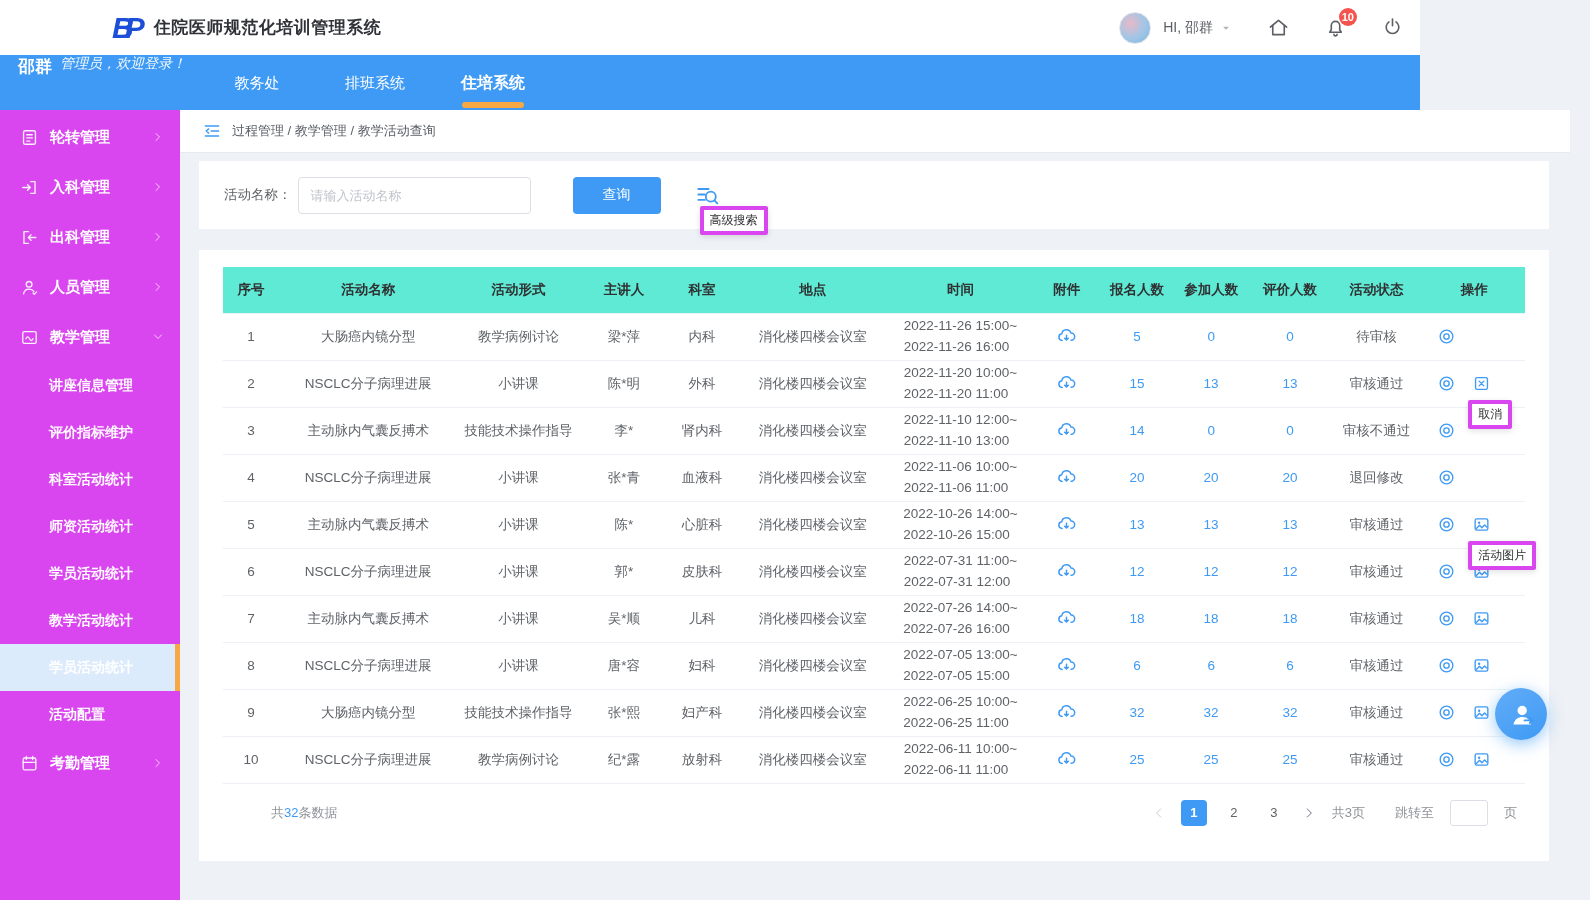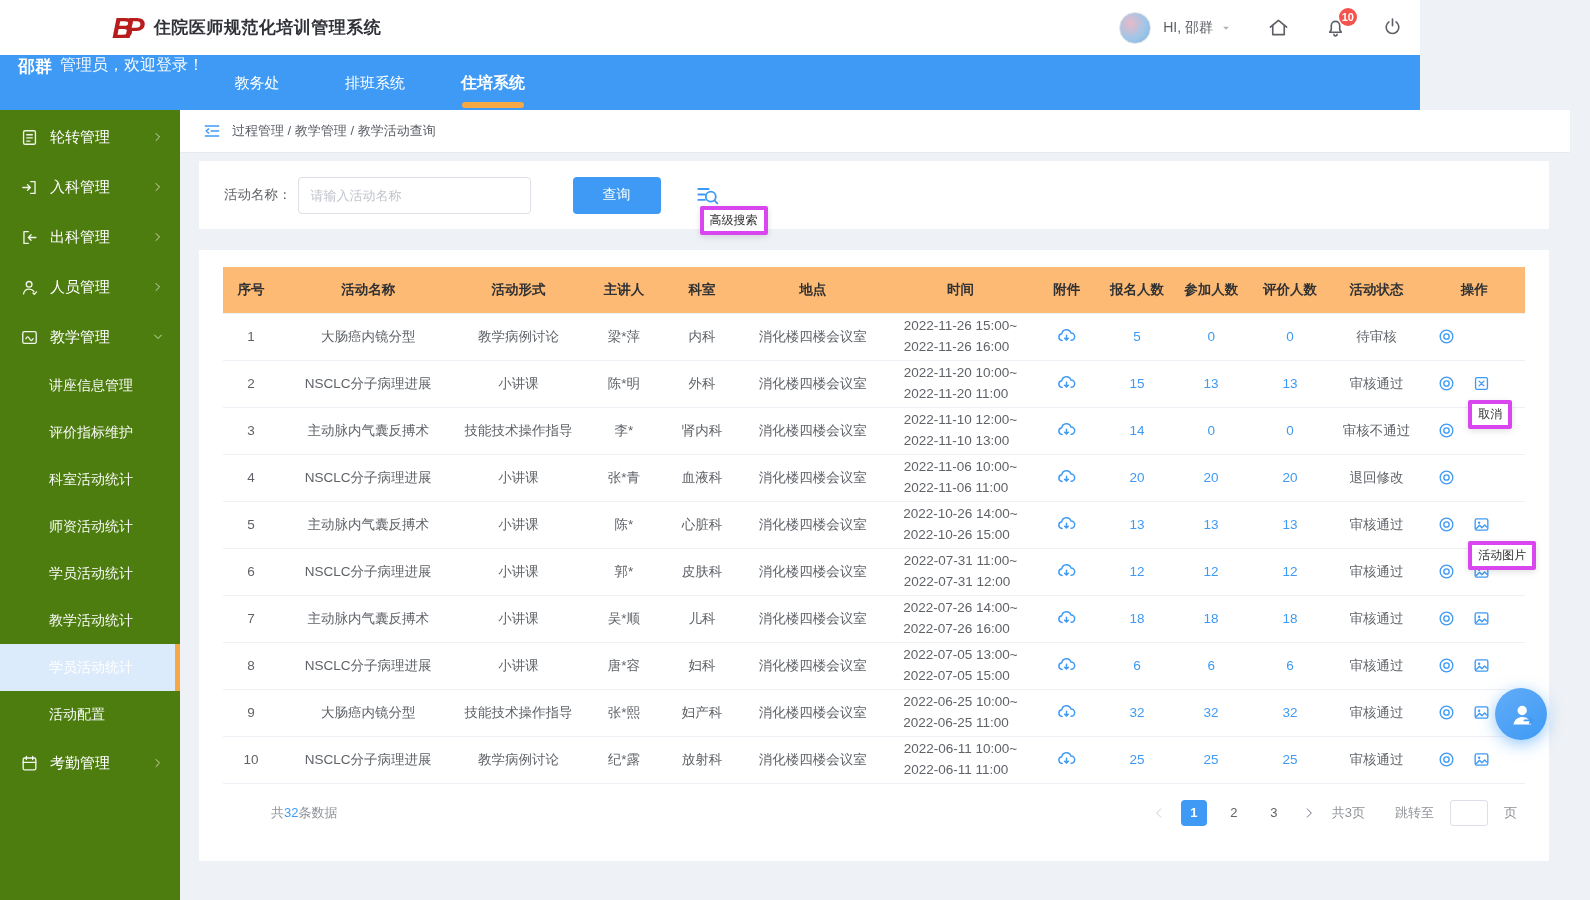--- a/index.html
+++ b/index.html
@@ -7,43 +7,43 @@
   body {
     position:relative; overflow:hidden;
     background:#EEF1F5;
     font-family:"Liberation Sans", sans-serif;
     color:#333;
   }
   svg { display:block; }
 
   
   .header { position:absolute; left:0; top:0; width:1420px; height:55px; background:#fff; display:flex; align-items:center; z-index:5; }
-  .logo { margin-left:112px; font-weight:900; font-size:30px; color:#b91c1c; letter-spacing:-9px; font-style:italic; line-height:1; padding-right:14px; }
+  .logo { margin-left:112px; font-weight:900; font-size:30px; color:#1d4ed8; letter-spacing:-9px; font-style:italic; line-height:1; padding-right:14px; }
   .app-title { font-size:17px; font-weight:bold; color:#303238; margin-left:4px; letter-spacing:.5px; }
   .header-right { margin-left:auto; display:flex; align-items:center; padding-right:16px; }
   .avatar { width:32px; height:32px; border-radius:50%;
     background: radial-gradient(circle at 35% 35%, #e8b9c8, #9fc6e8 55%, #7fb3d8); border:1px solid #e3e6ea; }
   .greeting { display:flex; align-items:center; margin-left:12px; font-size:14px; color:#5c6066; cursor:pointer; }
   .greeting .caret { margin-left:6px; color:#aeb3bb; }
   .hicon { margin-left:34px; color:#5c6066; cursor:pointer; position:relative; }
   .badge { position:absolute; top:-8px; right:-10px; min-width:18px; height:18px; padding:0 3px; border-radius:9px;
     background:#F4534E; color:#fff; font-size:11px; font-style:normal; line-height:18px; text-align:center; font-weight:bold; }
 
   
   .navbar { position:absolute; left:0; top:55px; width:1420px; height:55px; background:#3E9AF4; z-index:4; }
   .welcome { position:absolute; left:18px; top:0; height:55px; display:flex; align-items:flex-start; color:#fff; }
   .welcome .uname { font-size:17px; font-weight:bold; margin-right:8px; }
-  .welcome .wtext { font-size:16px; opacity:.95; }
+  .welcome .wtext { font-size:14px; opacity:.95;font-style:italic; }
   .tabs { position:absolute; left:198px; top:0; height:55px; display:flex; }
   .tab { width:118px; height:53px; line-height:55px; text-align:center; color:#fff; font-size:15px; cursor:pointer; position:relative; }
   .tab.active { font-weight:bold; font-size:16px; }
   .tab.active::after { content:""; position:absolute; left:50%; transform:translateX(-50%); bottom:0; width:62px; height:6px; border-radius:3px; background:#F5A843; }
 
   
-  .sidebar { position:absolute; left:0; top:110px; width:180px; height:790px; background:#4d7c0f; padding-top:2px; z-index:3; }
+  .sidebar { position:absolute; left:0; top:110px; width:180px; height:790px; background:#d946ef; padding-top:2px; z-index:3;font-weight:bold; }
   .menu-item { height:50px; display:flex; align-items:center; padding:0 16px 0 20px; color:#fff; font-size:15px; cursor:pointer; }
   .menu-item .mi-icon { width:19px; height:19px; margin-right:11px; color:rgba(255,255,255,.92); flex:none; }
   .menu-item .mi-label { flex:1; }
   .menu-item .mi-chev { color:rgba(255,255,255,.85); flex:none; }
   .submenu-item { height:47px; line-height:47px; padding-left:49px; color:rgba(255,255,255,.96); font-size:14px; cursor:pointer; position:relative; }
   .submenu-item.active { background:#DCEBFB; color:#fff; }
   .submenu-item.active::after { content:""; position:absolute; right:0; top:0; bottom:0; width:5px; background:#F5A843; }
 
   
   .crumbbar { position:absolute; left:180px; top:110px; width:1390px; height:43px; background:#fff;
@@ -58,21 +58,21 @@
   .search-input::placeholder { color:#C0C4CC; }
   .query-btn { margin-left:42px; width:88px; height:37px; background:#3E9AF4; border:none; border-radius:4px; color:#fff; font-size:14px; cursor:pointer; font-family:"Liberation Sans",sans-serif; }
   .adv-search { margin-left:33px; color:#3E9AF4; cursor:pointer; position:relative; }
   .tip { position:absolute; white-space:nowrap; background:#fff; border:4px solid #d946ef; border-radius:2px;
     padding:2px 6px; font-size:12px; color:#303133; box-shadow:0 2px 6px rgba(0,0,0,.12); z-index:9; }
   .adv-search .tip { top:24px; left:6px; }
 
   
   .table-card { position:absolute; left:199px; top:250px; width:1350px; height:611px; background:#fff; padding:17px 24px 0 24px; }
   table { width:100%; border-collapse:collapse; table-layout:fixed; }
-  thead th { background:#fdba74; height:46px; font-size:13.5px; color:#303133; font-weight:bold; text-align:center; padding:0 2px; }
+  thead th { background:#5eead4; height:46px; font-size:13.5px; color:#303133; font-weight:bold; text-align:center; padding:0 2px; }
   tbody td { height:47px; border-bottom:1px solid #EDF0F5; font-size:13.5px; color:#5F6368; text-align:center; padding:2px; }
   tbody tr:first-child td { border-top:1px solid #EDF0F5; }
   td.link, td.link span { color:#3E9AF4; cursor:pointer; }
   .time-wrap { display:inline-block; text-align:left; line-height:1.55; }
   .cloud-cell { color:#3E9AF4; }
   .cloud-cell svg { margin:0 auto; cursor:pointer; }
   td.ops { text-align:left; padding-left:14px; }
   .op-ic { display:inline-block; vertical-align:middle; color:#3E9AF4; cursor:pointer; position:relative; margin-right:16px; }
   .op-ic .tip { top:26px; left:-4px; }
 

